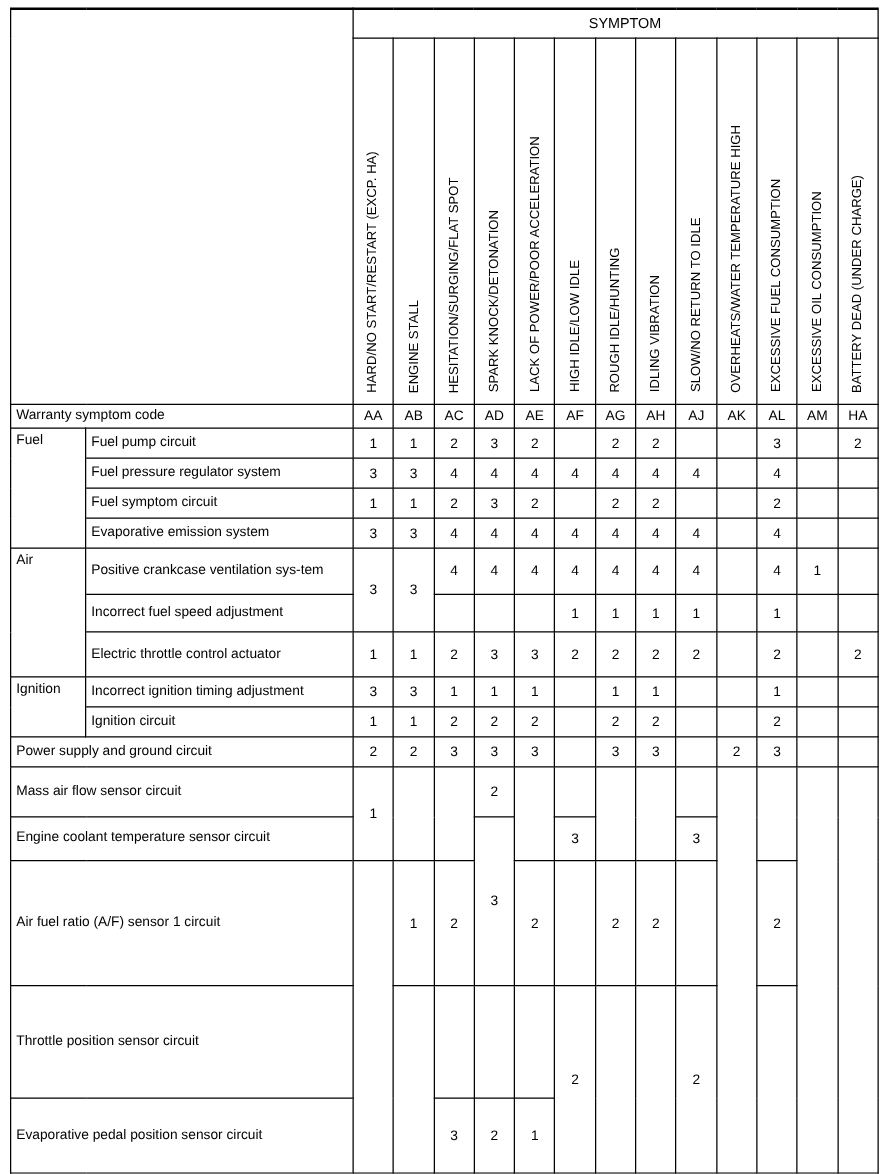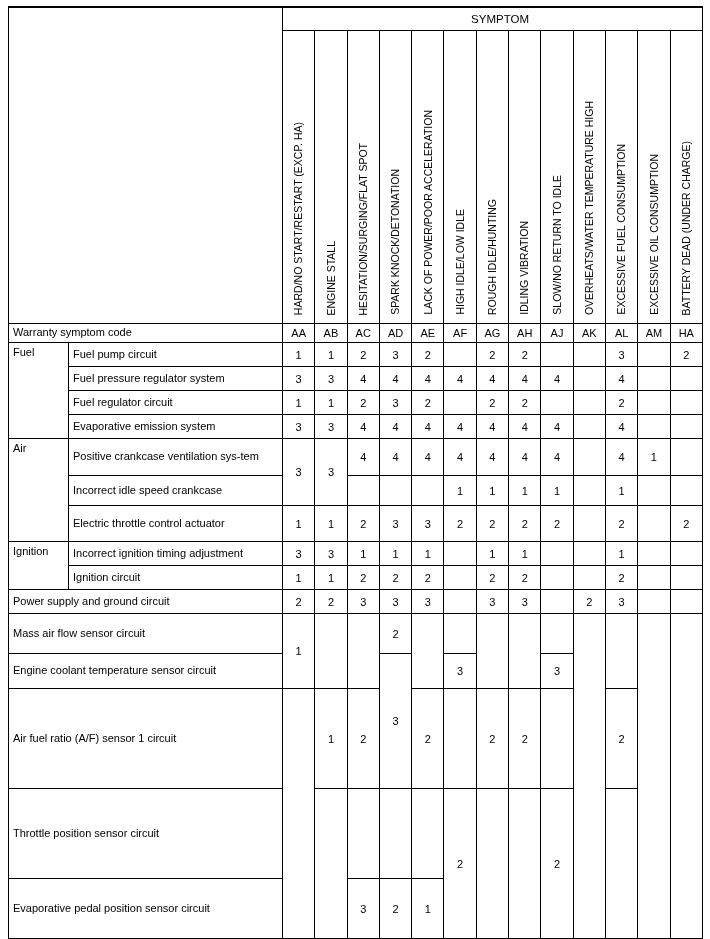--- a/index.html
+++ b/index.html
@@ -167,21 +167,21 @@
           <td class="val">4</td>
           <td class="val">4</td>
           <td class="val">4</td>
           <td class="val">4</td>
           <td class="val"></td>
           <td class="val">4</td>
           <td class="val"></td>
           <td class="val"></td>
         </tr>
         <tr>
-          <td class="label">Fuel regulator circuit</td>
+          <td class="label">Fuel symptom circuit</td>
           <td class="val">1</td>
           <td class="val">1</td>
           <td class="val">2</td>
           <td class="val">3</td>
           <td class="val">2</td>
           <td class="val"></td>
           <td class="val">2</td>
           <td class="val">2</td>
           <td class="val"></td>
           <td class="val"></td>
@@ -216,21 +216,21 @@
           <td class="val">4</td>
           <td class="val">4</td>
           <td class="val">4</td>
           <td class="val">4</td>
           <td class="val"></td>
           <td class="val">4</td>
           <td class="val">1</td>
           <td class="val"></td>
         </tr>
         <tr>
-          <td class="label">Incorrect idle speed crankcase</td>
+          <td class="label">Incorrect fuel speed adjustment</td>
           <td class="val"></td>
           <td class="val"></td>
           <td class="val"></td>
           <td class="val">1</td>
           <td class="val">1</td>
           <td class="val">1</td>
           <td class="val">1</td>
           <td class="val"></td>
           <td class="val">1</td>
           <td class="val"></td>

